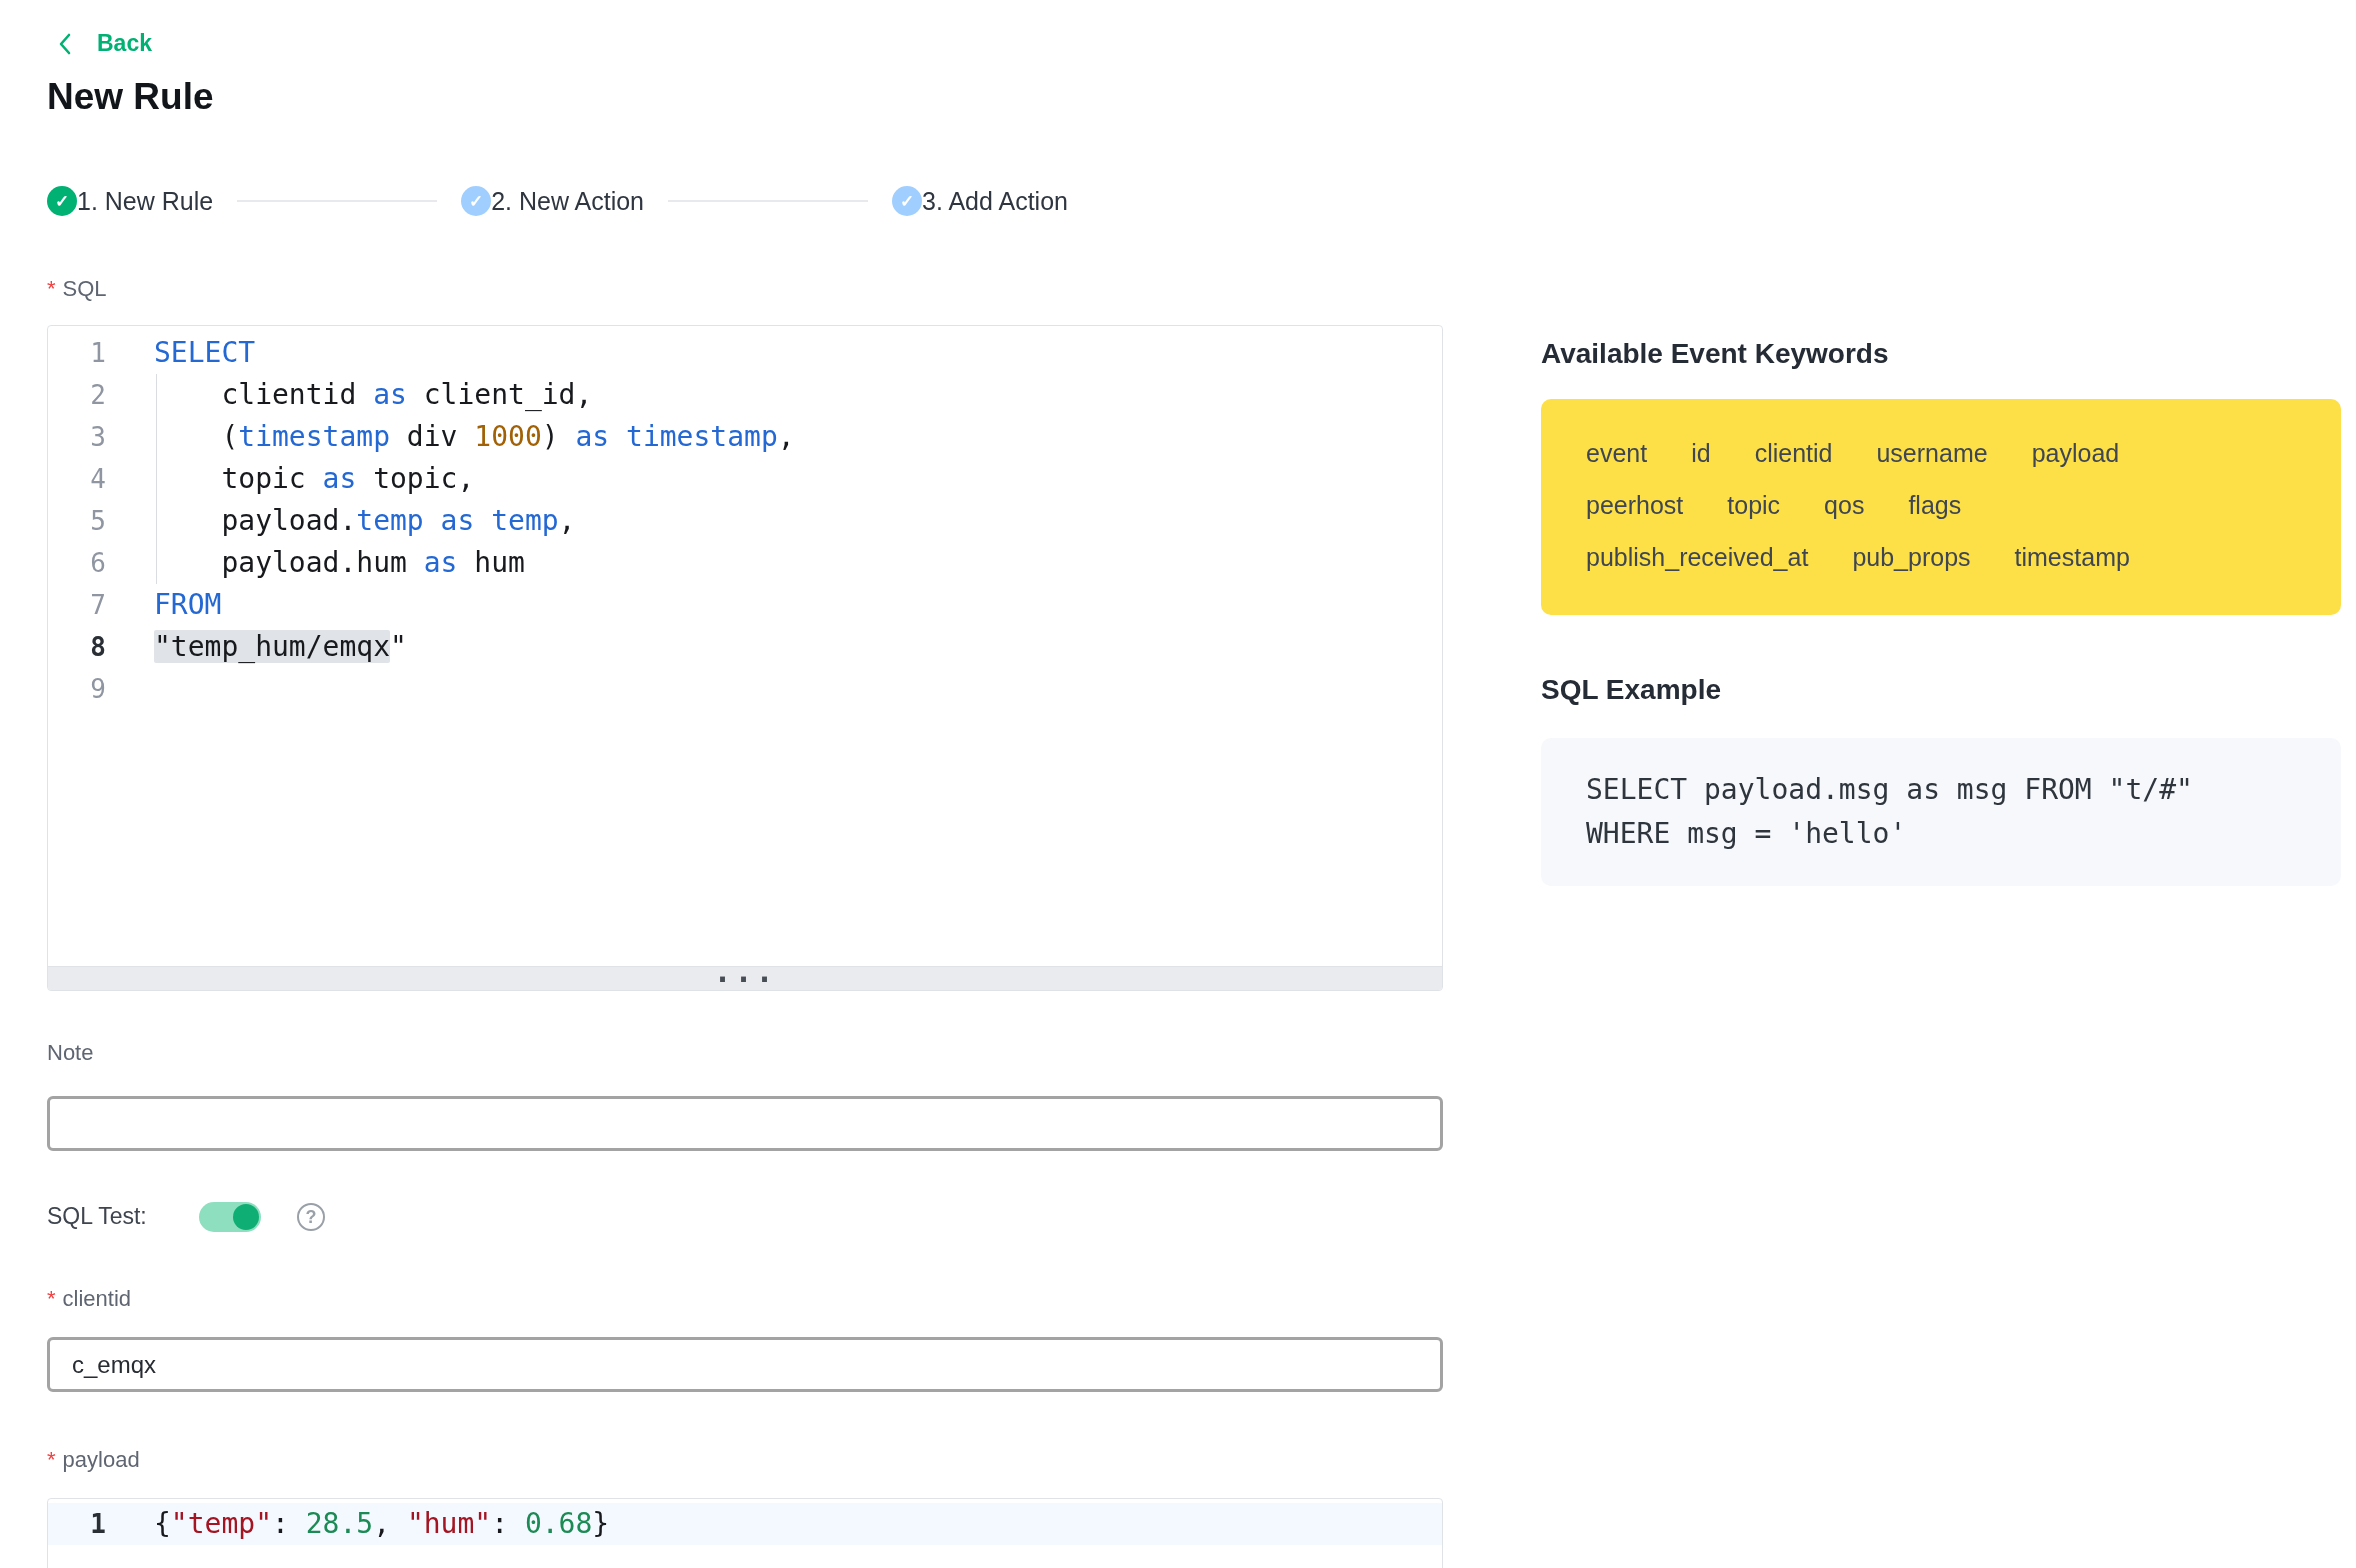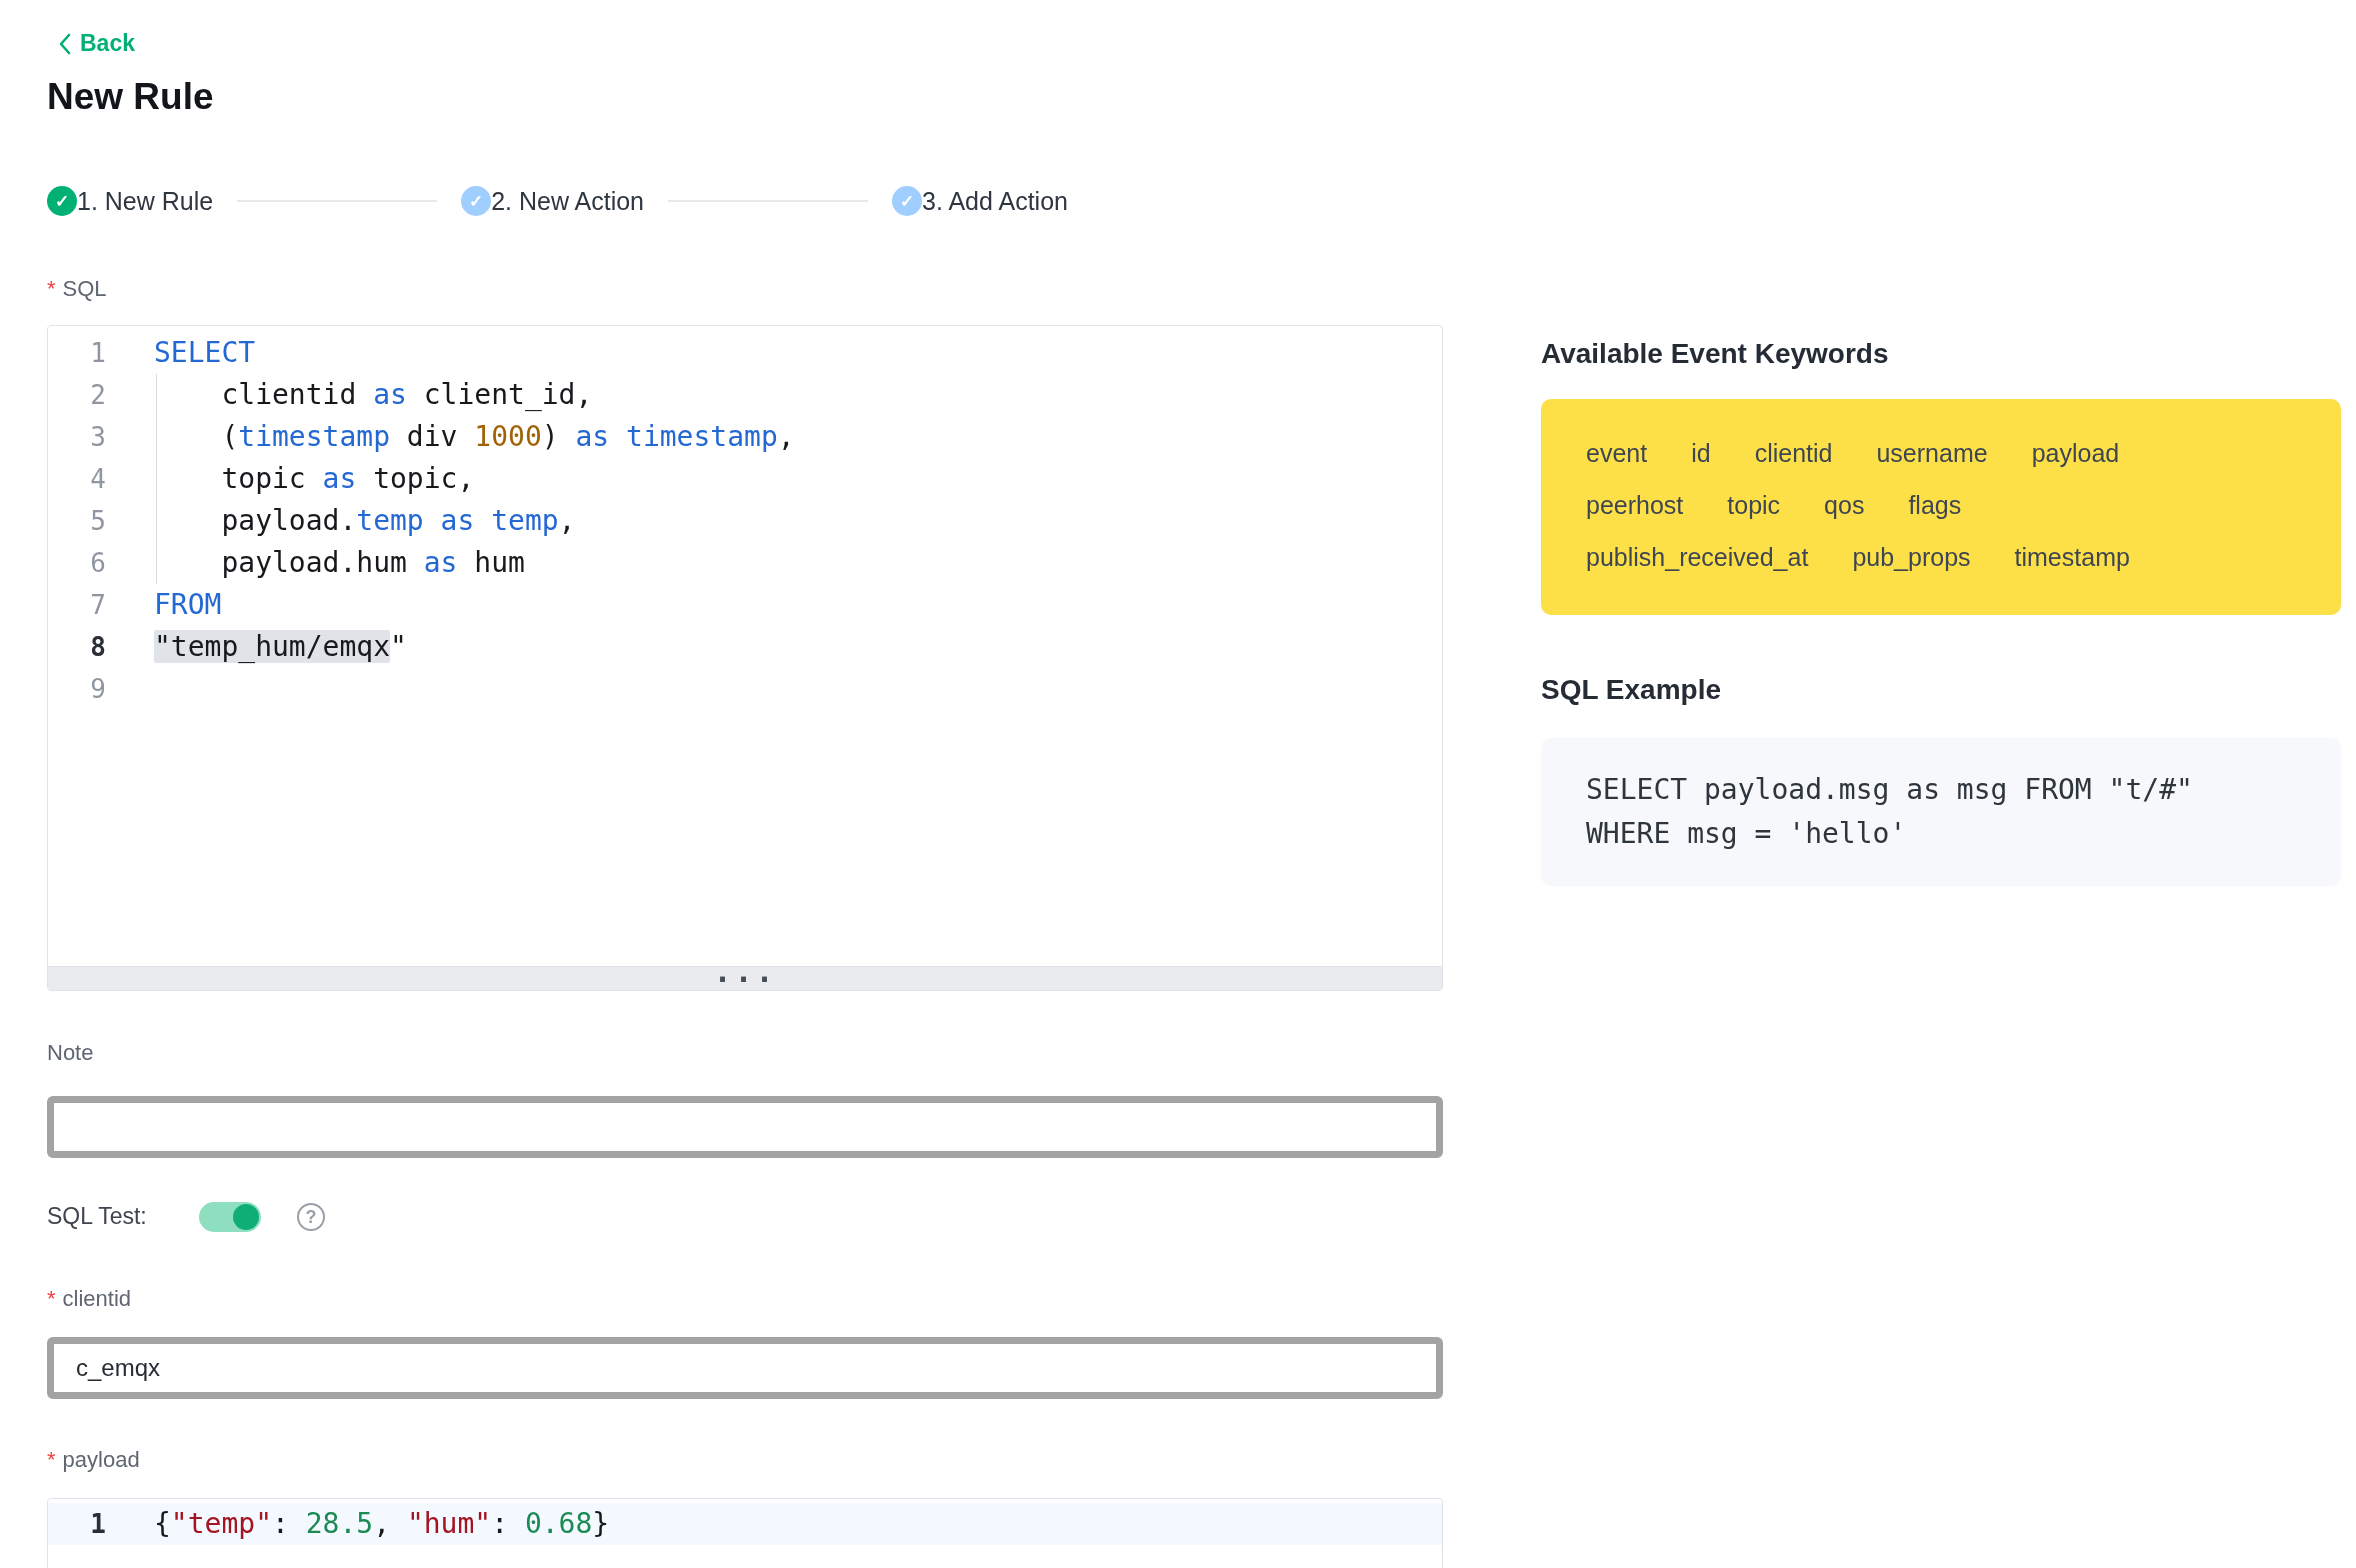--- a/index.html
+++ b/index.html
@@ -2,37 +2,37 @@
 <html><head>
 <meta charset="utf-8">
 <style>
   * { margin:0; padding:0; box-sizing:border-box; }
   html,body { width:2356px; height:1568px; overflow:hidden; background:#ffffff;
               font-family:"Liberation Sans", sans-serif; }
   body { position:relative; color:#1b2026; }
 
   
   .back { position:absolute; left:58px; top:30px; display:flex; align-items:center;
-          gap:8px; color:#00b173; font-size:23px; font-weight:600; cursor:pointer; }
+          gap:25px; color:#00b173; font-size:23px; font-weight:600; cursor:pointer; }
   .page-title { position:absolute; left:47px; top:76px; font-size:37px; font-weight:700; color:#121519; }
 
   
   .stepper { position:absolute; left:47px; top:185px; display:flex; align-items:center; height:32px; }
   .step { display:flex; align-items:center; }
   .step-circle { width:30px; height:30px; border-radius:50%; display:flex; align-items:center;
                  justify-content:center; color:#ffffff; font-size:17px; font-weight:700; }
   .step-circle.done { background:#00b173; }
   .step-circle.upcoming { background:#a0cfff; }
   .step-label { font-size:25px; color:#2f3640; }
   .step-line { width:200px; height:2px; background:#e7e9ed; margin:0 24px; }
 
   
   .field-label { position:absolute; left:47px; font-size:22px; color:#5f6672; }
   .req { color:#f23f3f; margin-right:7px; }
-  .text-input { position:absolute; left:47px; width:1396px; height:62px; border:7px solid #a3a3a3;
+  .text-input { position:absolute; left:47px; width:1396px; height:55px; border:3px solid #a3a3a3;
                 border-radius:6px; font-size:24px; color:#272c33; padding:0 22px; outline:none;
                 font-family:"Liberation Sans", sans-serif; background:#fff; }
 
   
   .editor { position:absolute; left:47px; width:1396px; background:#ffffff;
             border:1px solid #dfe3e8; border-radius:4px; overflow:hidden; }
   .sql-editor { top:325px; height:666px; }
   .payload-editor { top:1498px; height:120px; }
   .editor-lines { padding-top:6px; position:relative; }
   .payload-editor .editor-lines { padding-top:4px; }

